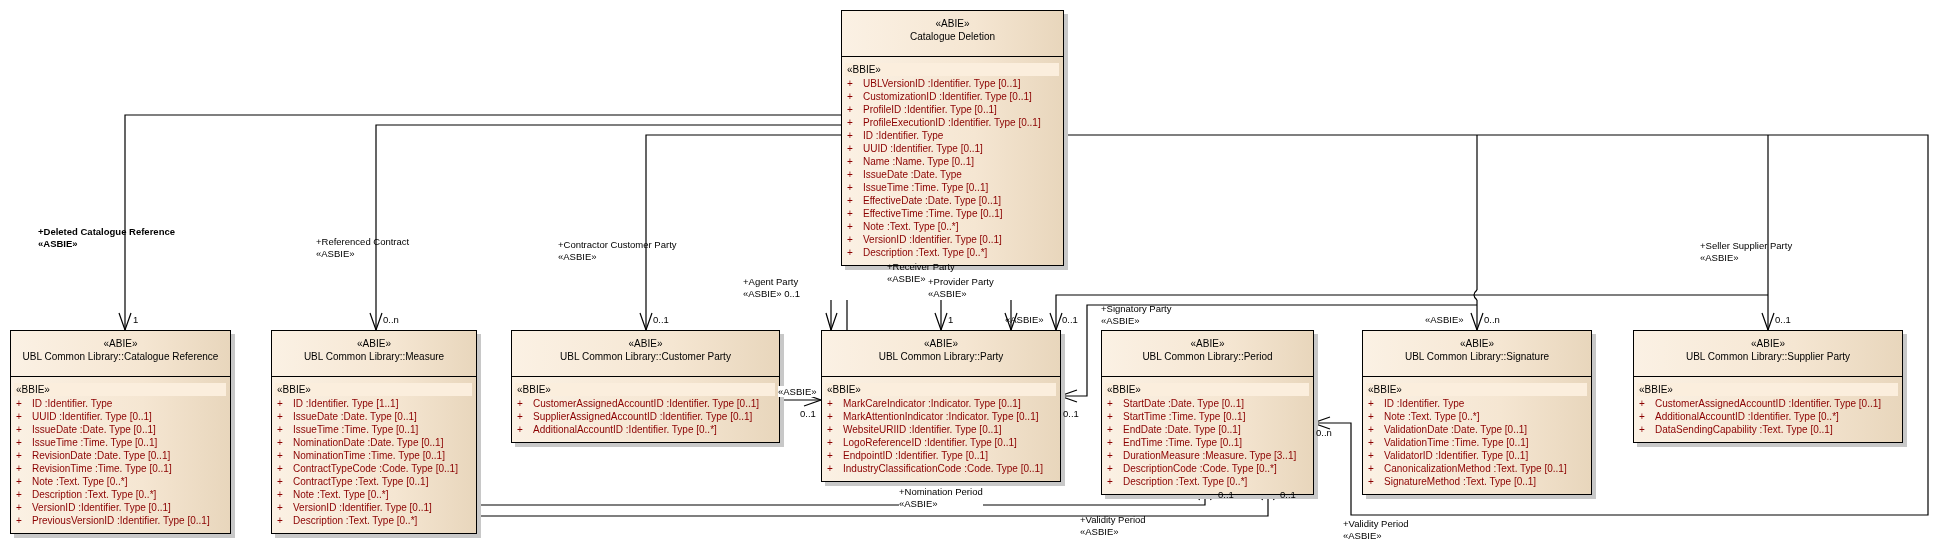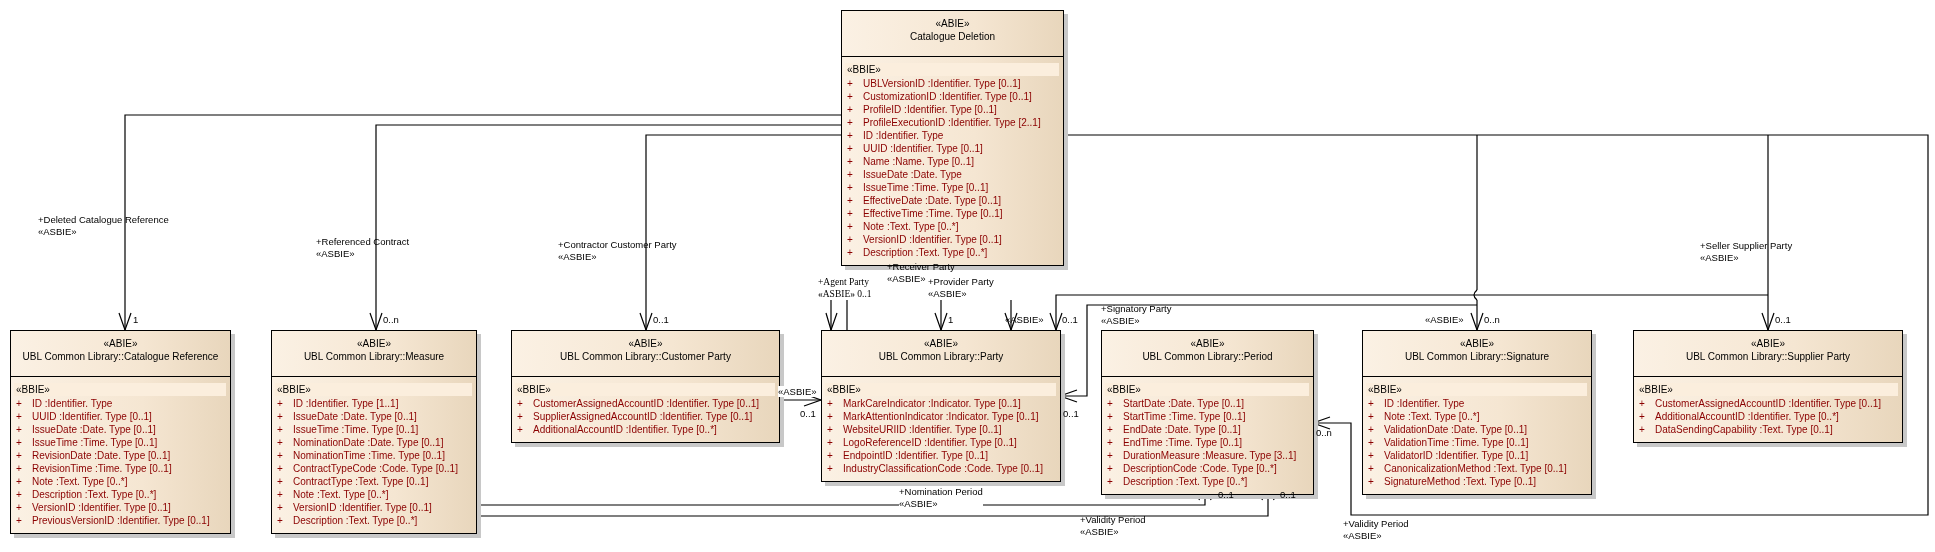--- a/index.html
+++ b/index.html
@@ -71,21 +71,21 @@
 <div class="cls" style="left:841px;top:10px;width:221px;">
   <div class="hdr">
     <div>«ABIE»</div>
     <div>Catalogue Deletion</div>
   </div>
   <div class="sec">
       <div class="stereo">«BBIE»</div>
       <div class="row"><span class="plus">+</span><span>UBLVersionID  :Identifier. Type [0..1]</span></div>
       <div class="row"><span class="plus">+</span><span>CustomizationID  :Identifier. Type [0..1]</span></div>
       <div class="row"><span class="plus">+</span><span>ProfileID  :Identifier. Type [0..1]</span></div>
-      <div class="row"><span class="plus">+</span><span>ProfileExecutionID  :Identifier. Type [2..1]</span></div>
+      <div class="row"><span class="plus">+</span><span>ProfileExecutionID  :Identifier. Type [0..1]</span></div>
       <div class="row"><span class="plus">+</span><span>ID  :Identifier. Type</span></div>
       <div class="row"><span class="plus">+</span><span>UUID  :Identifier. Type [0..1]</span></div>
       <div class="row"><span class="plus">+</span><span>Name  :Name. Type [0..1]</span></div>
       <div class="row"><span class="plus">+</span><span>IssueDate  :Date. Type</span></div>
       <div class="row"><span class="plus">+</span><span>IssueTime  :Time. Type [0..1]</span></div>
       <div class="row"><span class="plus">+</span><span>EffectiveDate  :Date. Type [0..1]</span></div>
       <div class="row"><span class="plus">+</span><span>EffectiveTime  :Time. Type [0..1]</span></div>
       <div class="row"><span class="plus">+</span><span>Note  :Text. Type [0..*]</span></div>
       <div class="row"><span class="plus">+</span><span>VersionID  :Identifier. Type [0..1]</span></div>
       <div class="row"><span class="plus">+</span><span>Description  :Text. Type [0..*]</span></div>
@@ -201,39 +201,39 @@
     <div>UBL Common Library::Supplier Party</div>
   </div>
   <div class="sec">
       <div class="stereo">«BBIE»</div>
       <div class="row"><span class="plus">+</span><span>CustomerAssignedAccountID  :Identifier. Type [0..1]</span></div>
       <div class="row"><span class="plus">+</span><span>AdditionalAccountID  :Identifier. Type [0..*]</span></div>
       <div class="row"><span class="plus">+</span><span>DataSendingCapability  :Text. Type [0..1]</span></div>
     </div>
 </div>
 
-<div class="lbl" style="left:38px;top:214px;">
+<div class="lbl" style="left:38px;top:226px;font-weight:bold;">
   <div>+Deleted Catalogue Reference</div>
   <div>«ASBIE»</div>
 </div>
 <div class="mult" style="left:133px;top:314px;">1</div>
 
 <div class="lbl" style="left:316px;top:236px;">
   <div>+Referenced Contract</div>
   <div>«ASBIE»</div>
 </div>
 <div class="mult" style="left:383px;top:314px;">0..n</div>
 
 <div class="lbl" style="left:558px;top:239px;">
   <div>+Contractor Customer Party</div>
   <div>«ASBIE»</div>
 </div>
 <div class="mult" style="left:653px;top:314px;">0..1</div>
 
-<div class="lbl" style="left:818px;top:276px;font-family:Liberation Serif, serif;">
+<div class="lbl" style="left:743px;top:276px;">
   <div>+Agent Party</div>
   <div>«ASBIE» 0..1</div>
 </div>
 
 <div class="lbl" style="left:887px;top:261px;">
   <div>+Receiver Party</div>
   <div>«ASBIE»</div>
 </div>
 <div class="mult" style="left:948px;top:314px;">1</div>
 

